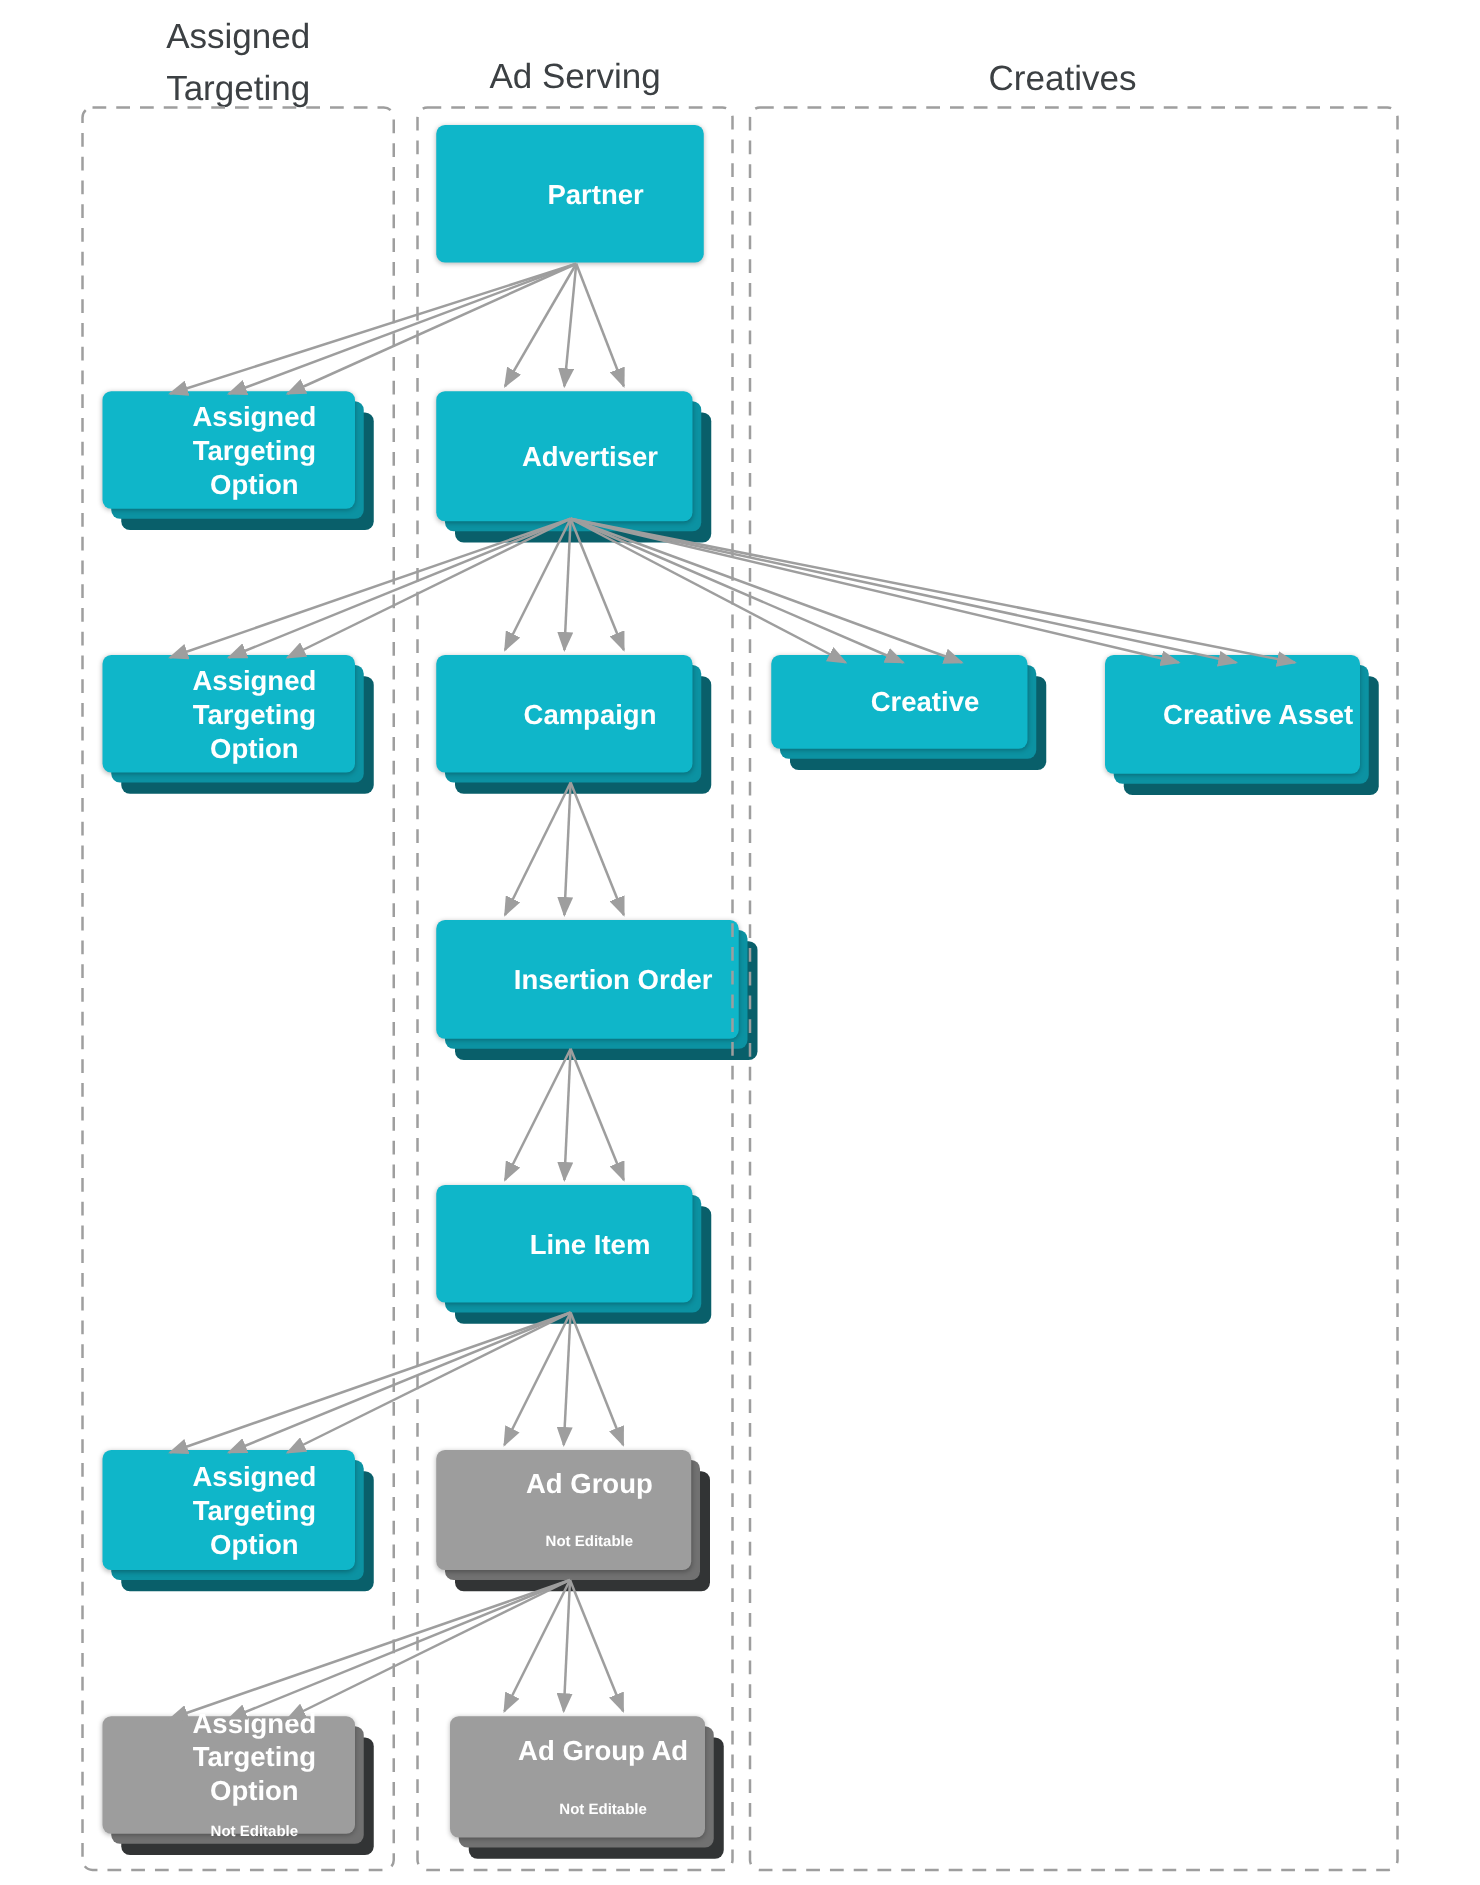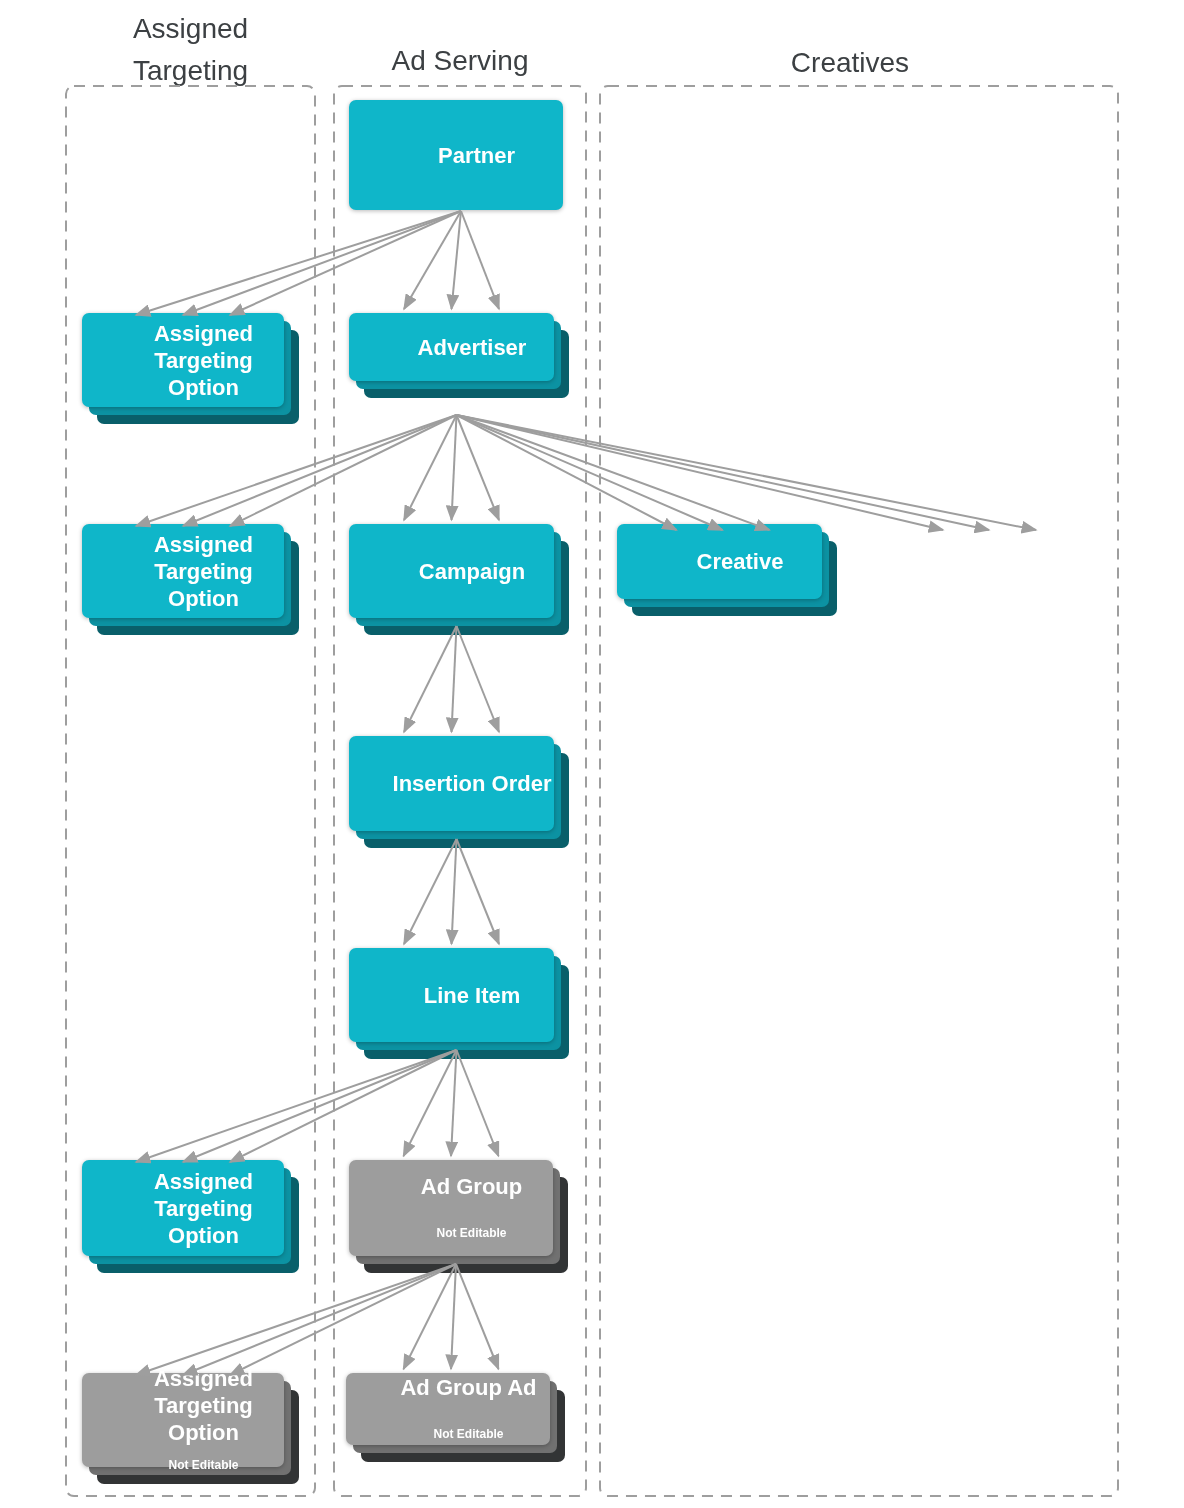--- a/index.html
+++ b/index.html
@@ -109,37 +109,37 @@
   <div class="col-title" style="left:334px;top:40px;width:252px;">
     <span>Ad Serving</span>
   </div>
 
   <div class="node cyan" data-node="partner" style="left: 349px; top: 100px; width: 214px; height: 110px;">
     <div class="front">
       <span class="line">Partner</span>
     </div>
   </div>
 
-  <div class="node cyan" data-node="advertiser" style="left: 349px; top: 313px; width: 205px; height: 68px;">
+  <div class="node cyan" data-node="advertiser" style="left: 349px; top: 313px; width: 205px; height: 104px;">
     <div class="layer back"></div>
     <div class="layer mid"></div>
     <div class="front">
       <span class="line">Advertiser</span>
     </div>
   </div>
 
   <div class="node cyan" data-node="campaign" style="left: 349px; top: 524px; width: 205px; height: 94px;">
     <div class="layer back"></div>
     <div class="layer mid"></div>
     <div class="front">
       <span class="line">Campaign</span>
     </div>
   </div>
 
-  <div class="node cyan" data-node="insertion_order" style="left: 349px; top: 736px; width: 205px; height: 95px;">
+  <div class="node cyan" data-node="insertion_order" style="left: 349px; top: 736px; width: 242px; height: 95px;">
     <div class="layer back"></div>
     <div class="layer mid"></div>
     <div class="front">
       <span class="line">Insertion Order</span>
     </div>
   </div>
 
   <div class="node cyan" data-node="line_item" style="left: 349px; top: 948px; width: 205px; height: 94px;">
     <div class="layer back"></div>
     <div class="layer mid"></div>
@@ -150,21 +150,21 @@
 
   <div class="node gray" data-node="ad_group" style="left: 349px; top: 1160px; width: 204px; height: 96px;">
     <div class="layer back"></div>
     <div class="layer mid"></div>
     <div class="front">
       <span class="line">Ad Group</span>
       <span class="sub">Not Editable</span>
     </div>
   </div>
 
-  <div class="node gray" data-node="ad_group_ad" style="left: 346px; top: 1373px; width: 204px; height: 72px;">
+  <div class="node gray" data-node="ad_group_ad" style="left: 360px; top: 1373px; width: 204px; height: 97px;">
     <div class="layer back"></div>
     <div class="layer mid"></div>
     <div class="front">
       <span class="line">Ad Group Ad</span>
       <span class="sub">Not Editable</span>
     </div>
   </div>
 
   <div class="node cyan" data-node="ato_partner" style="left: 82px; top: 313px; width: 202px; height: 94px;">
     <div class="layer back"></div>
@@ -207,14 +207,21 @@
   </div>
 
   <div class="node cyan" data-node="creative" style="left: 617px; top: 524px; width: 205px; height: 75px;">
     <div class="layer back"></div>
     <div class="layer mid"></div>
     <div class="front">
       <span class="line">Creative</span>
     </div>
   </div>
 
+  <div class="node cyan" data-node="creative_asset" style="left: 884px; top: 524px; width: 204px; height: 95px;">
+    <div class="layer back"></div>
+    <div class="layer mid"></div>
+    <div class="front">
+      <span class="line">Creative Asset</span>
+    </div>
+  </div>
 
 </div>
 
 </body></html>

